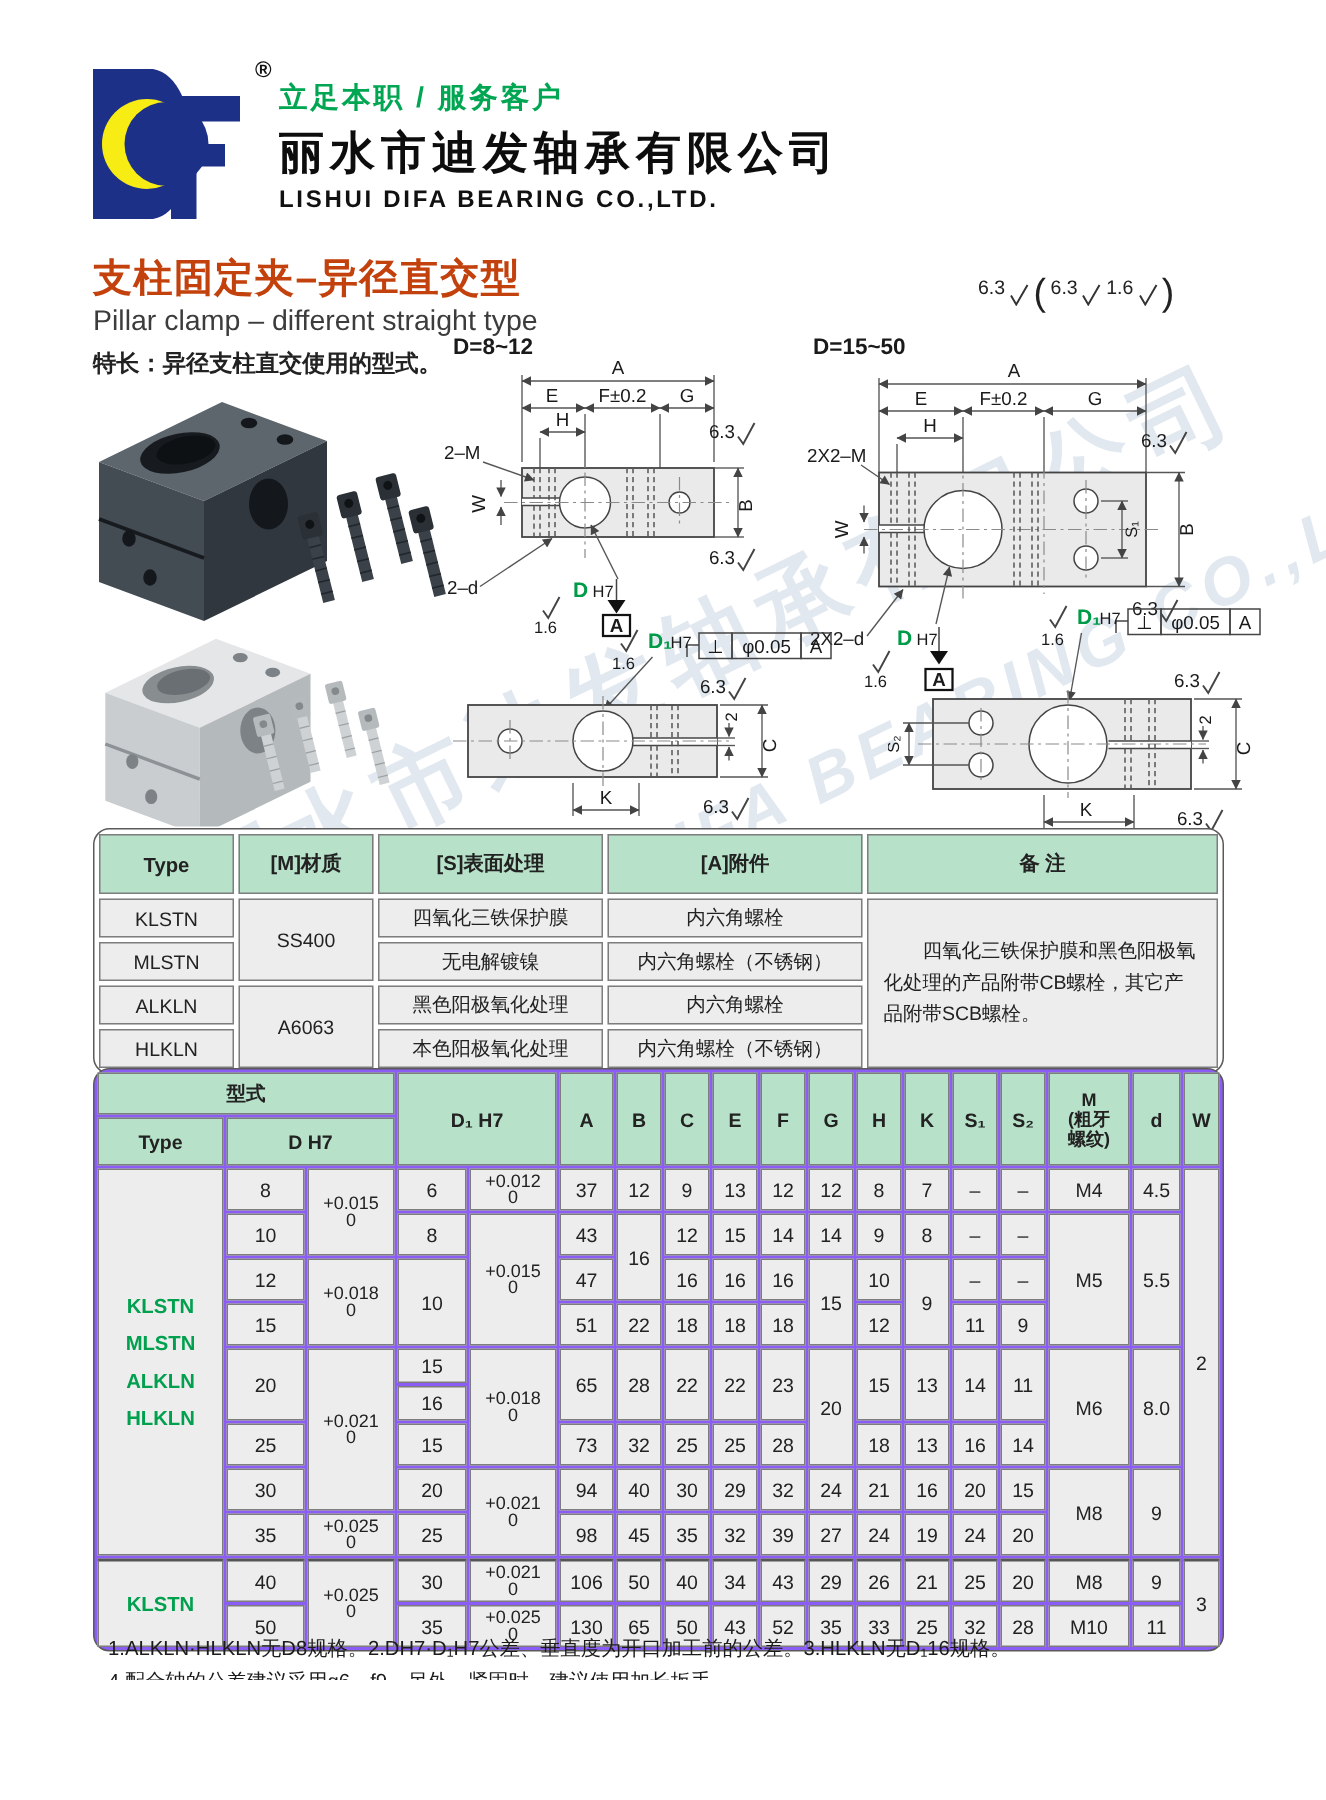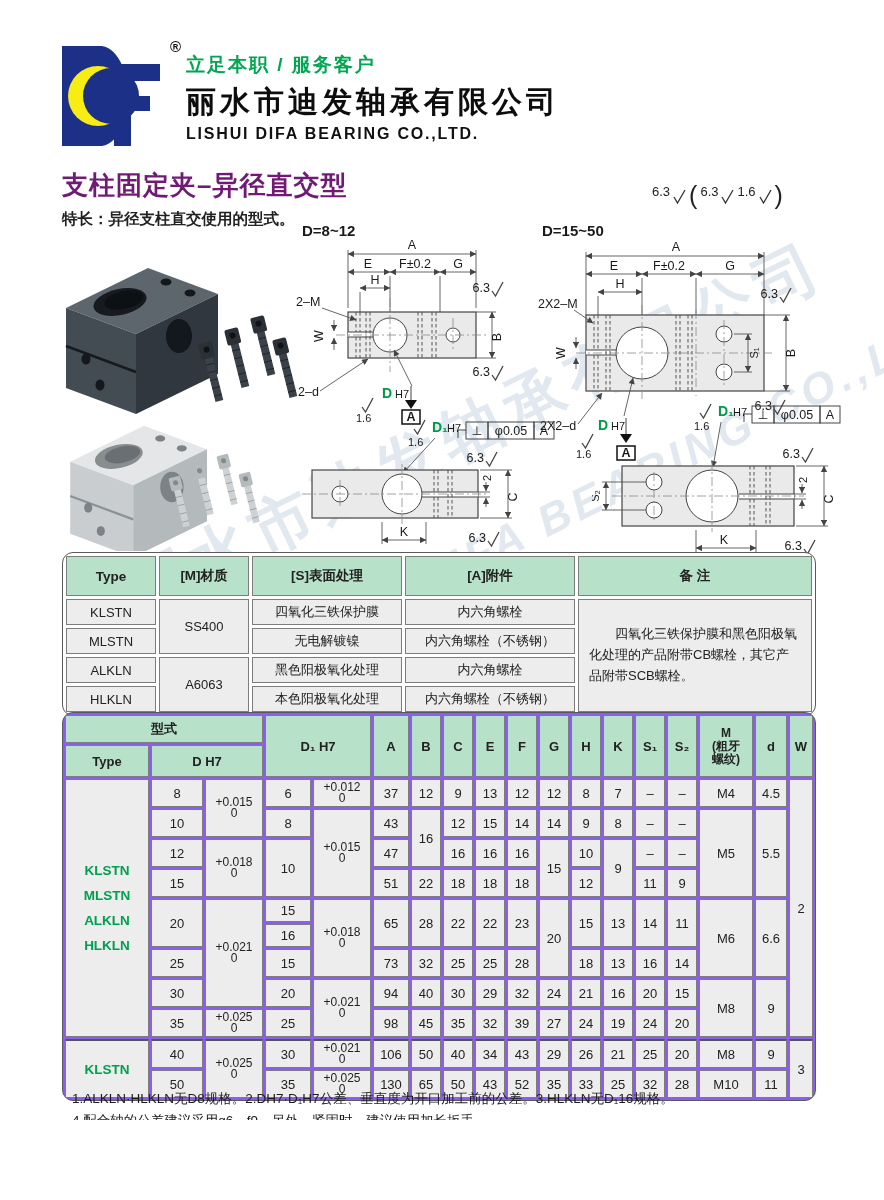--- a/index.html
+++ b/index.html
@@ -10,21 +10,21 @@
   .hdr { position:absolute; left:58px; top:38px; height:112px; }
   .logo { position:absolute; left:0; top:6px; width:104px; height:104px; }
   .reg { position:absolute; left:112px; top:0px; font-size:15px; font-weight:bold; color:#111; }
   .hdr-text { position:absolute; left:128px; top:14px; width:560px; }
   .tagline { color:#00a651; font-size:19px; font-weight:bold; letter-spacing:2px; }
   .company-cn { margin-top:4px; font-size:30px; font-weight:bold; letter-spacing:4px; color:#0d0d0d; }
   .company-en { margin-top:2px; font-size:16px; font-weight:bold; letter-spacing:1.8px; color:#111; }
 
   
   .ttl-blk { position:absolute; left:62px; top:168px; }
-  .ttl-cn { font-size:26px; font-weight:bold; color:#701a75; letter-spacing:1px; }
+  .ttl-cn { font-size:26px; font-weight:bold; color:#c2410c; letter-spacing:1px; }
   .ttl-en { font-size:19px; color:#3c3c3c; margin-top:1px; }
   .ttl-ft { font-size:15.5px; color:#222; font-weight:bold; margin-top:6px; }
 
   
   .rough { position:absolute; left:652px; top:184px; display:flex; align-items:flex-start; gap:3px; z-index:4; }
   .rough .rv { font-size:13px; color:#222; margin-top:0px; }
   .rough .rp { font-size:25px; font-weight:300; color:#222; line-height:22px; margin-top:0px; }
   .rough svg { margin-top:5px; }
 
   
@@ -106,20 +106,21 @@
     <div class="reg">®</div>
     <div class="hdr-text">
       <div class="tagline">立足本职 / 服务客户</div>
       <div class="company-cn">丽水市迪发轴承有限公司</div>
       <div class="company-en">LISHUI DIFA BEARING CO.,LTD.</div>
     </div>
   </div>
 
   <div class="ttl-blk">
     <div class="ttl-cn">支柱固定夹–异径直交型</div>
+    <div class="ttl-en">Pillar clamp – different straight type</div>
     <div class="ttl-ft">特长：异径支柱直交使用的型式。</div>
   </div>
 
   <div class="rough">
     <span class="rv">6.3</span>
     <svg width="13" height="15" viewBox="0 0 13 15">
         <path d="M1,8 L4.5,14 L12,1" stroke="#333" stroke-width="1.3" fill="none"></path>
       </svg>
     <span class="rp">(</span>
     <span class="rv">6.3</span>
@@ -651,21 +652,21 @@
       <td rowspan="2">28</td>
       <td rowspan="2">22</td>
       <td rowspan="2">22</td>
       <td rowspan="2">23</td>
       <td rowspan="3">20</td>
       <td rowspan="2">15</td>
       <td rowspan="2">13</td>
       <td rowspan="2">14</td>
       <td rowspan="2">11</td>
       <td rowspan="3">M6</td>
-      <td rowspan="3">6.6</td>
+      <td rowspan="3">8.0</td>
     </tr>
     <tr class="rs">
       <td>16</td>
     </tr>
     <tr class="r">
       <td>25</td>
       <td>15</td>
       <td>73</td>
       <td>32</td>
       <td>25</td>

